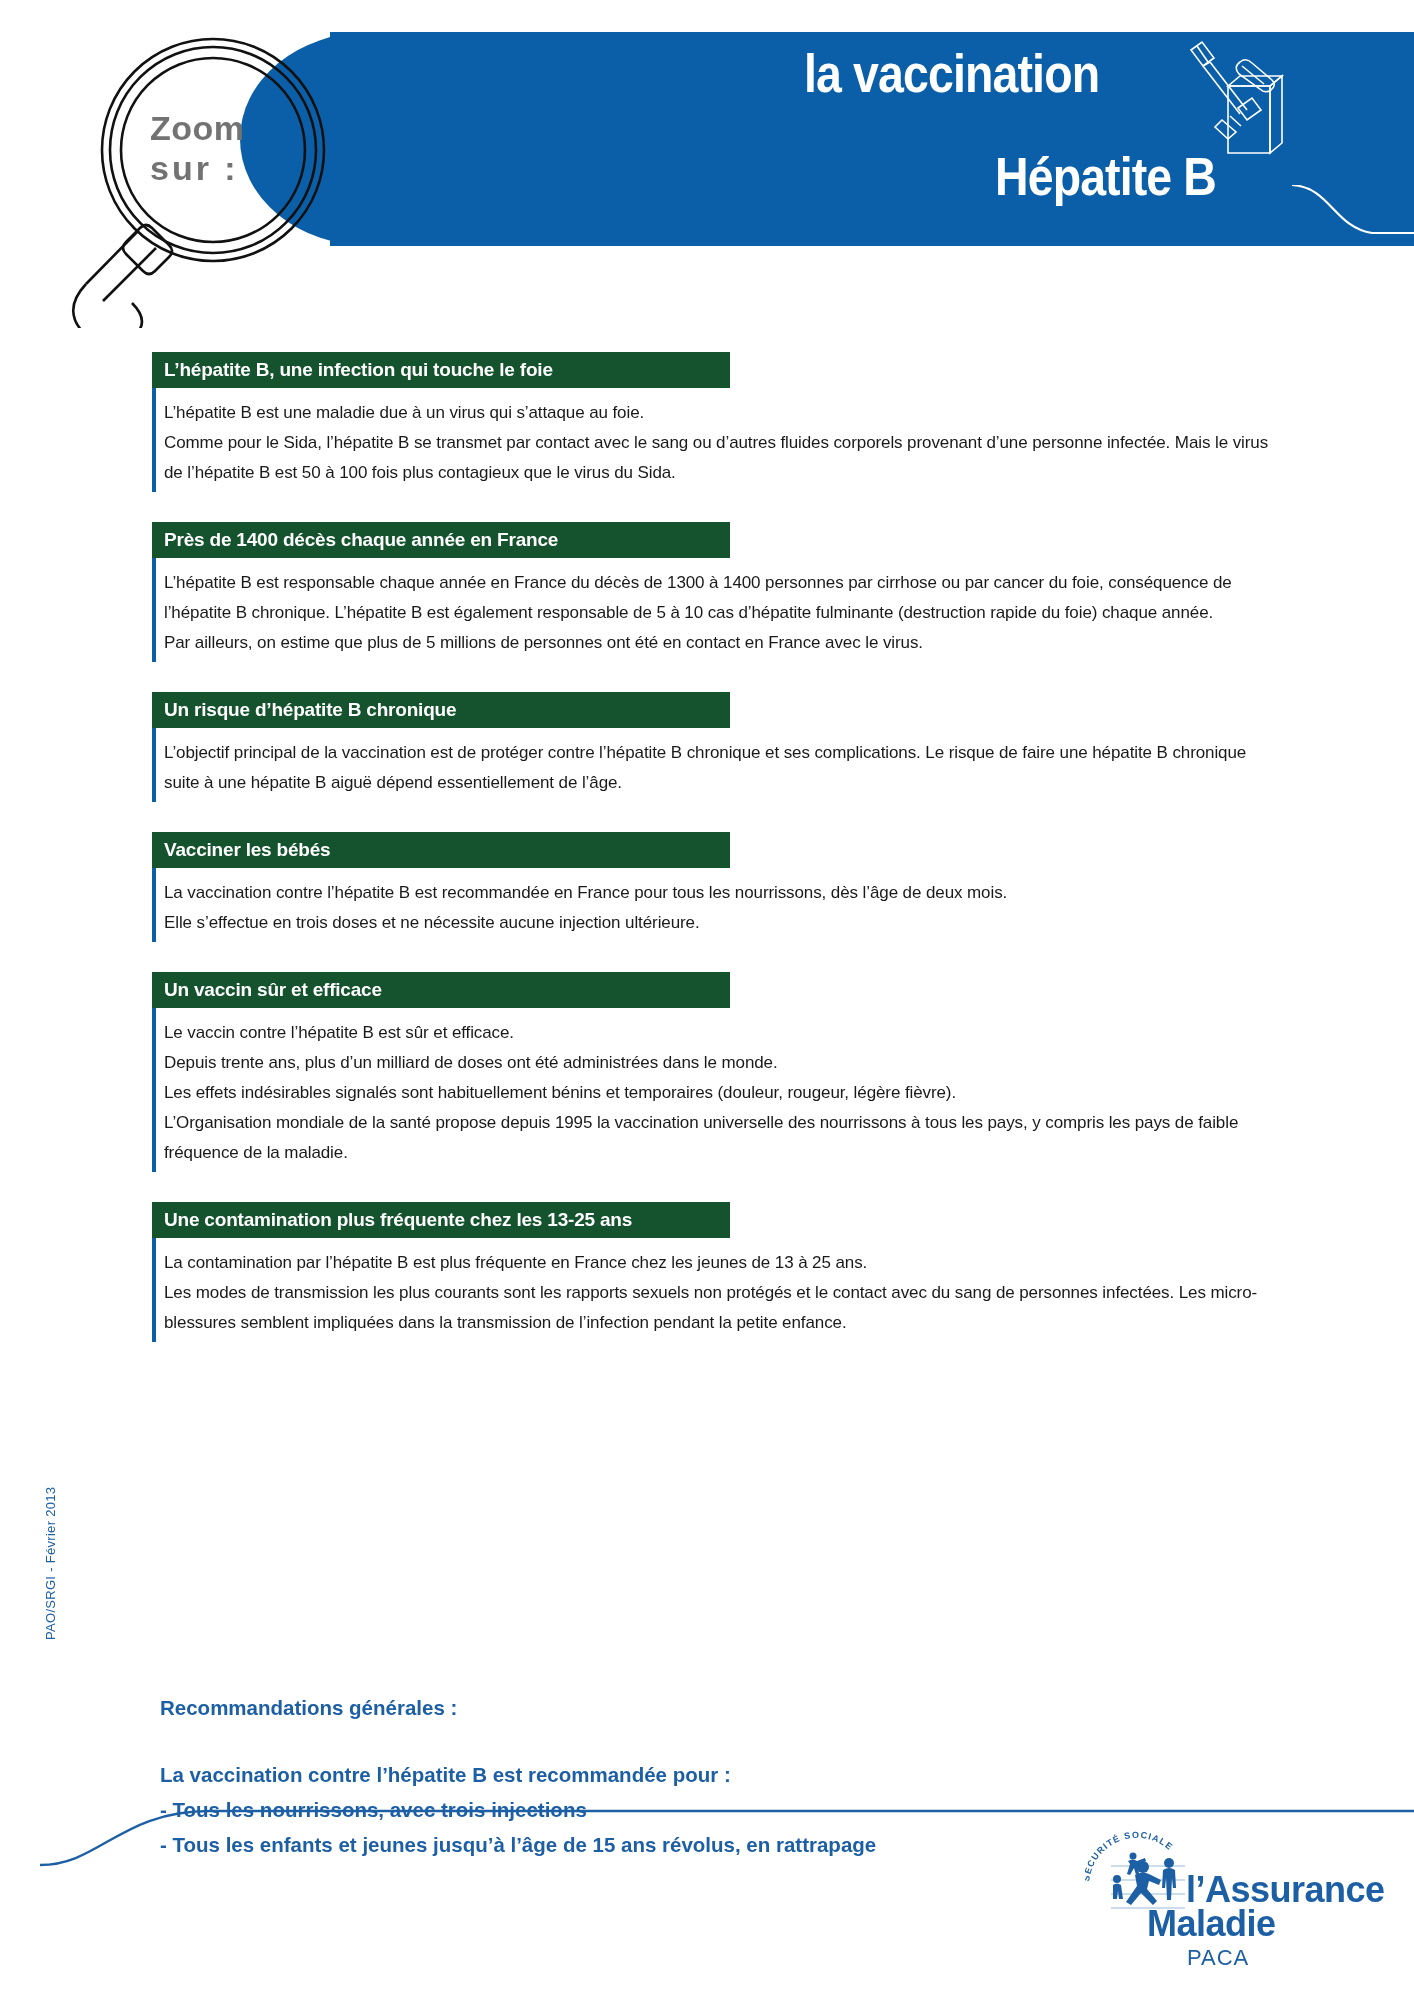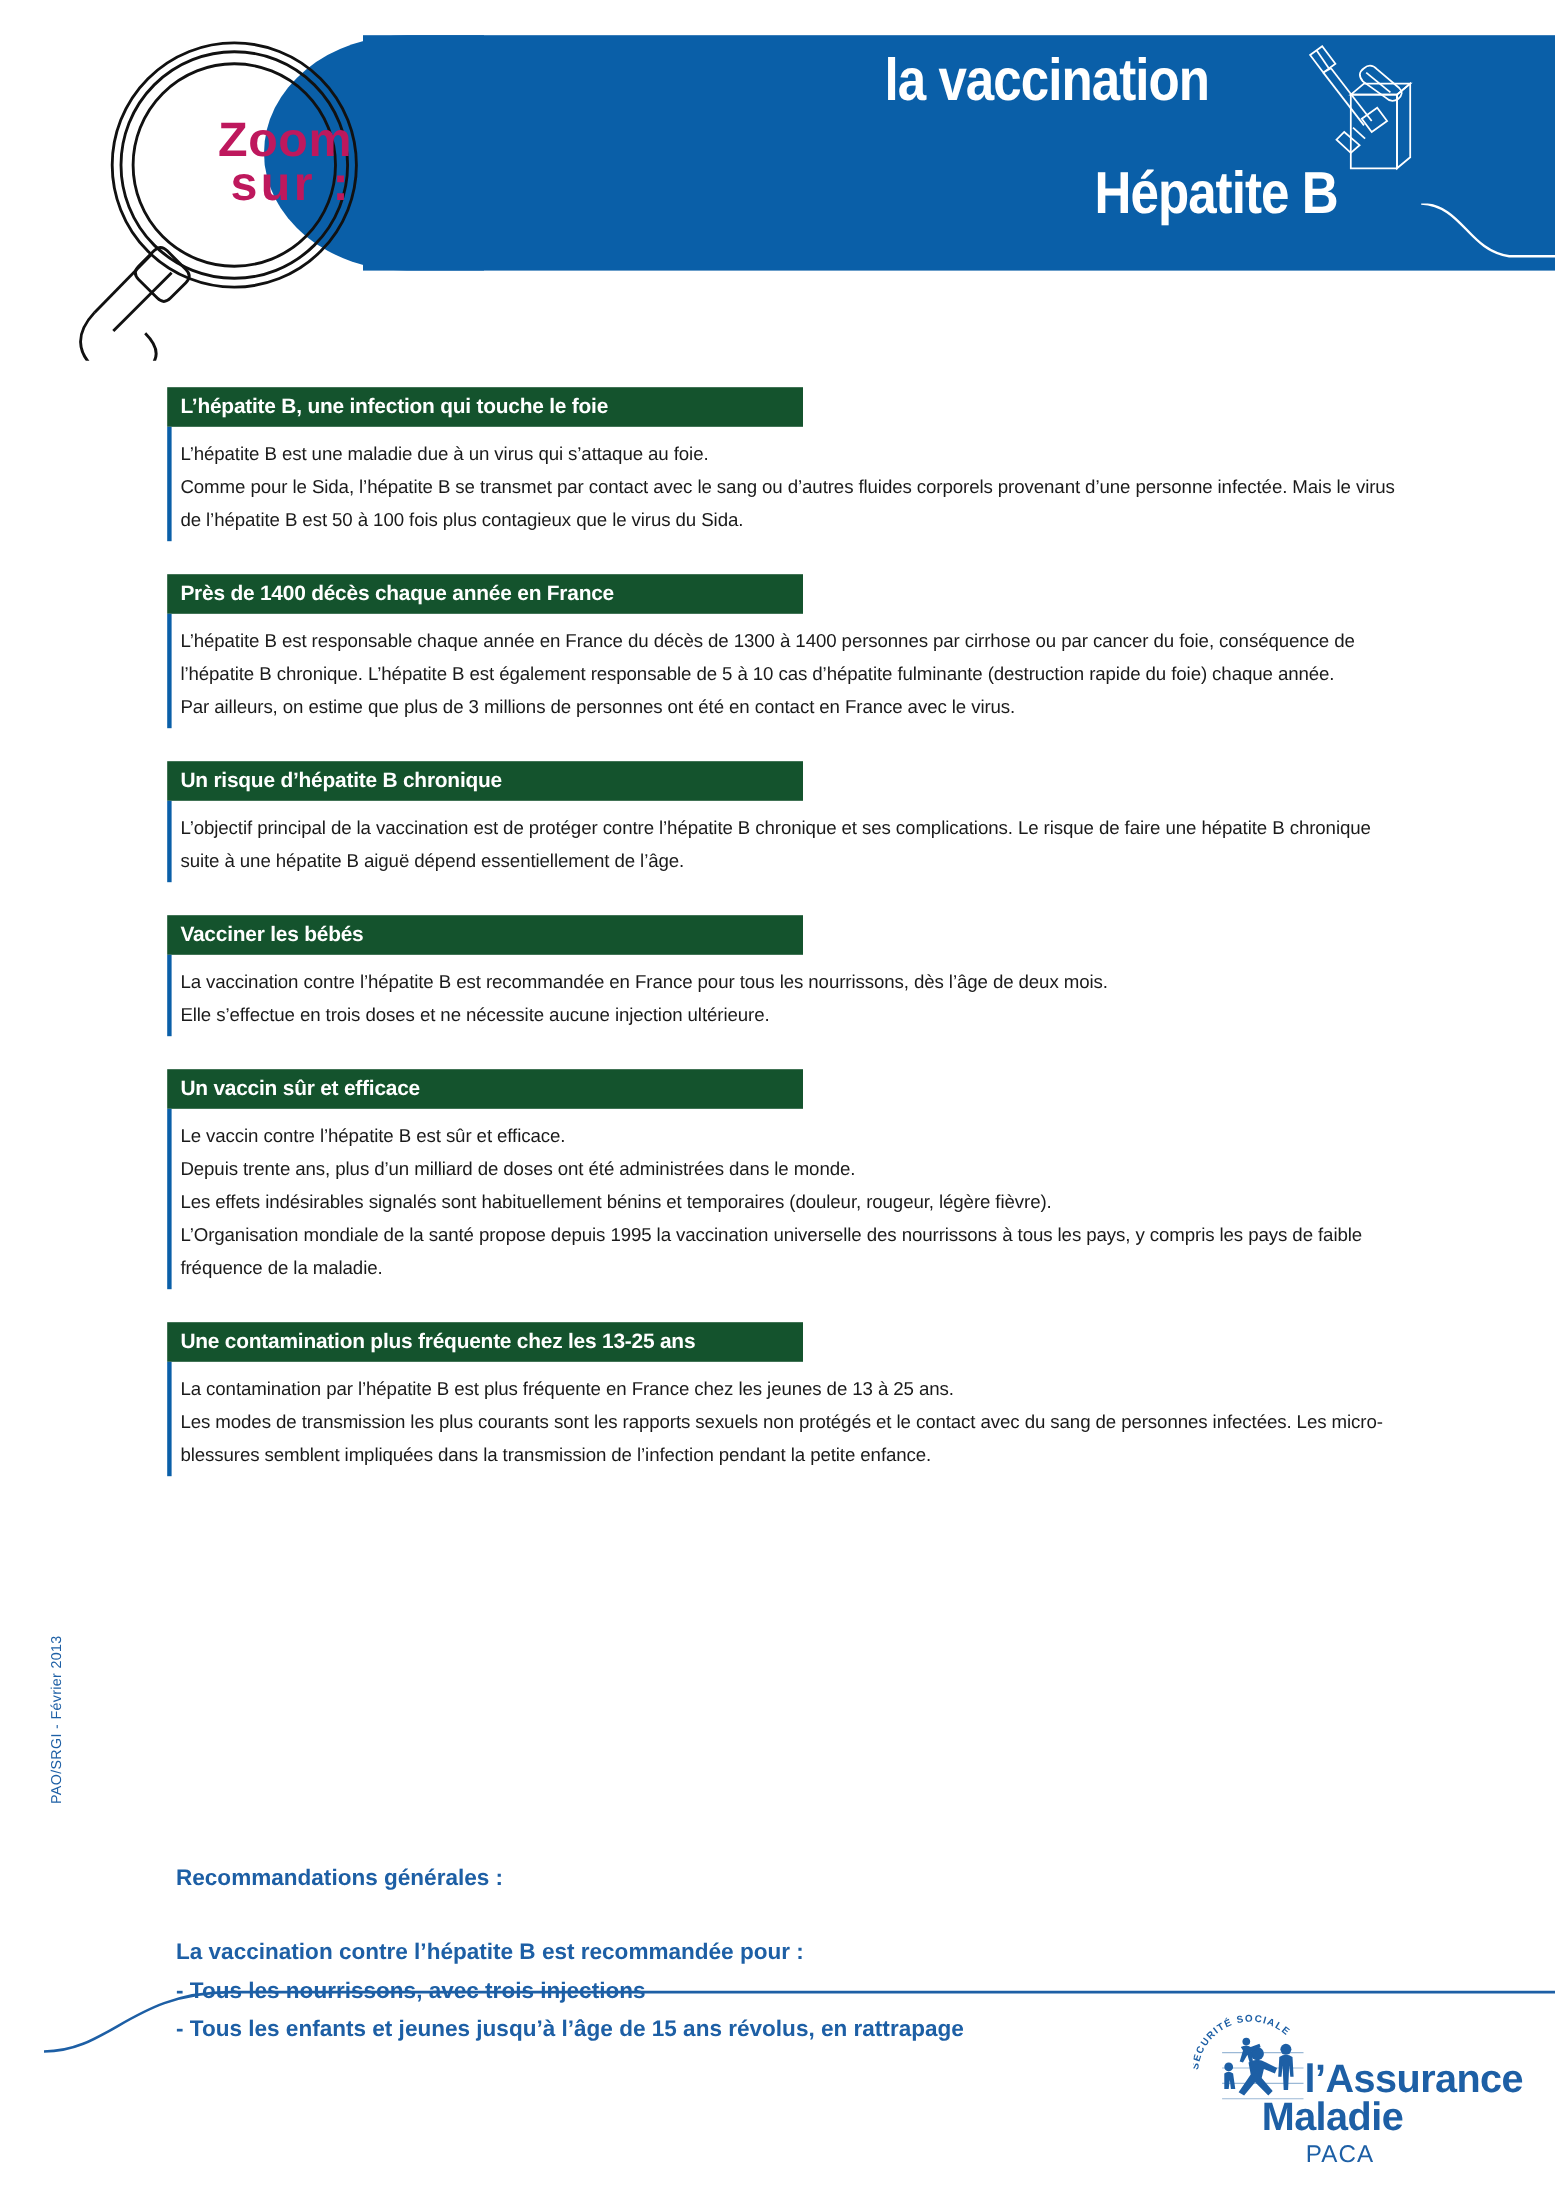--- a/index.html
+++ b/index.html
@@ -91,24 +91,24 @@
     left: 46px;
     top: 28px;
     width: 300px;
     height: 300px;
   }
   .zoom-text {
     position: absolute;
     left: 150px;
     top: 108px;
     width: 170px;
-    text-align: right;
-    color: #be185d;
-    font-weight: bold;
-    font-size: 44px;
+    text-align: left;
+    color: #737373;
+    font-weight: bold;
+    font-size: 34px;
     line-height: 40px;
     letter-spacing: 0.5px;
   }
   .zoom-text .l2 { letter-spacing: 3px; }
 
   
   .content {
     position: absolute;
     left: 152px;
     top: 352px;
@@ -290,21 +290,21 @@
       <div class="sec-body">
         <p>L’hépatite B est une maladie due à un virus qui s’attaque au foie.</p>
         <p>Comme pour le Sida, l’hépatite B se transmet par contact avec le sang ou d’autres fluides corporels provenant d’une personne infectée. Mais le virus de l’hépatite B est 50 à 100 fois plus contagieux que le virus du Sida.</p>
       </div>
     </div>
 
     <div class="section">
       <div class="sec-head">Près de 1400 décès chaque année en France</div>
       <div class="sec-body">
         <p>L’hépatite B est responsable chaque année en France du décès de 1300 à 1400 personnes par cirrhose ou par cancer du foie, conséquence de l’hépatite B chronique. L’hépatite B est également responsable de 5 à 10 cas d’hépatite fulminante (destruction rapide du foie) chaque année.</p>
-        <p>Par ailleurs, on estime que plus de 3 millions de personnes ont été en contact en France avec le virus.</p>
+        <p>Par ailleurs, on estime que plus de 5 millions de personnes ont été en contact en France avec le virus.</p>
       </div>
     </div>
 
     <div class="section">
       <div class="sec-head">Un risque d’hépatite B chronique</div>
       <div class="sec-body">
         <p>L’objectif principal de la vaccination est de protéger contre l’hépatite B chronique et ses complications. Le risque de faire une hépatite B chronique suite à une hépatite B aiguë dépend essentiellement de l’âge.</p>
       </div>
     </div>
 

